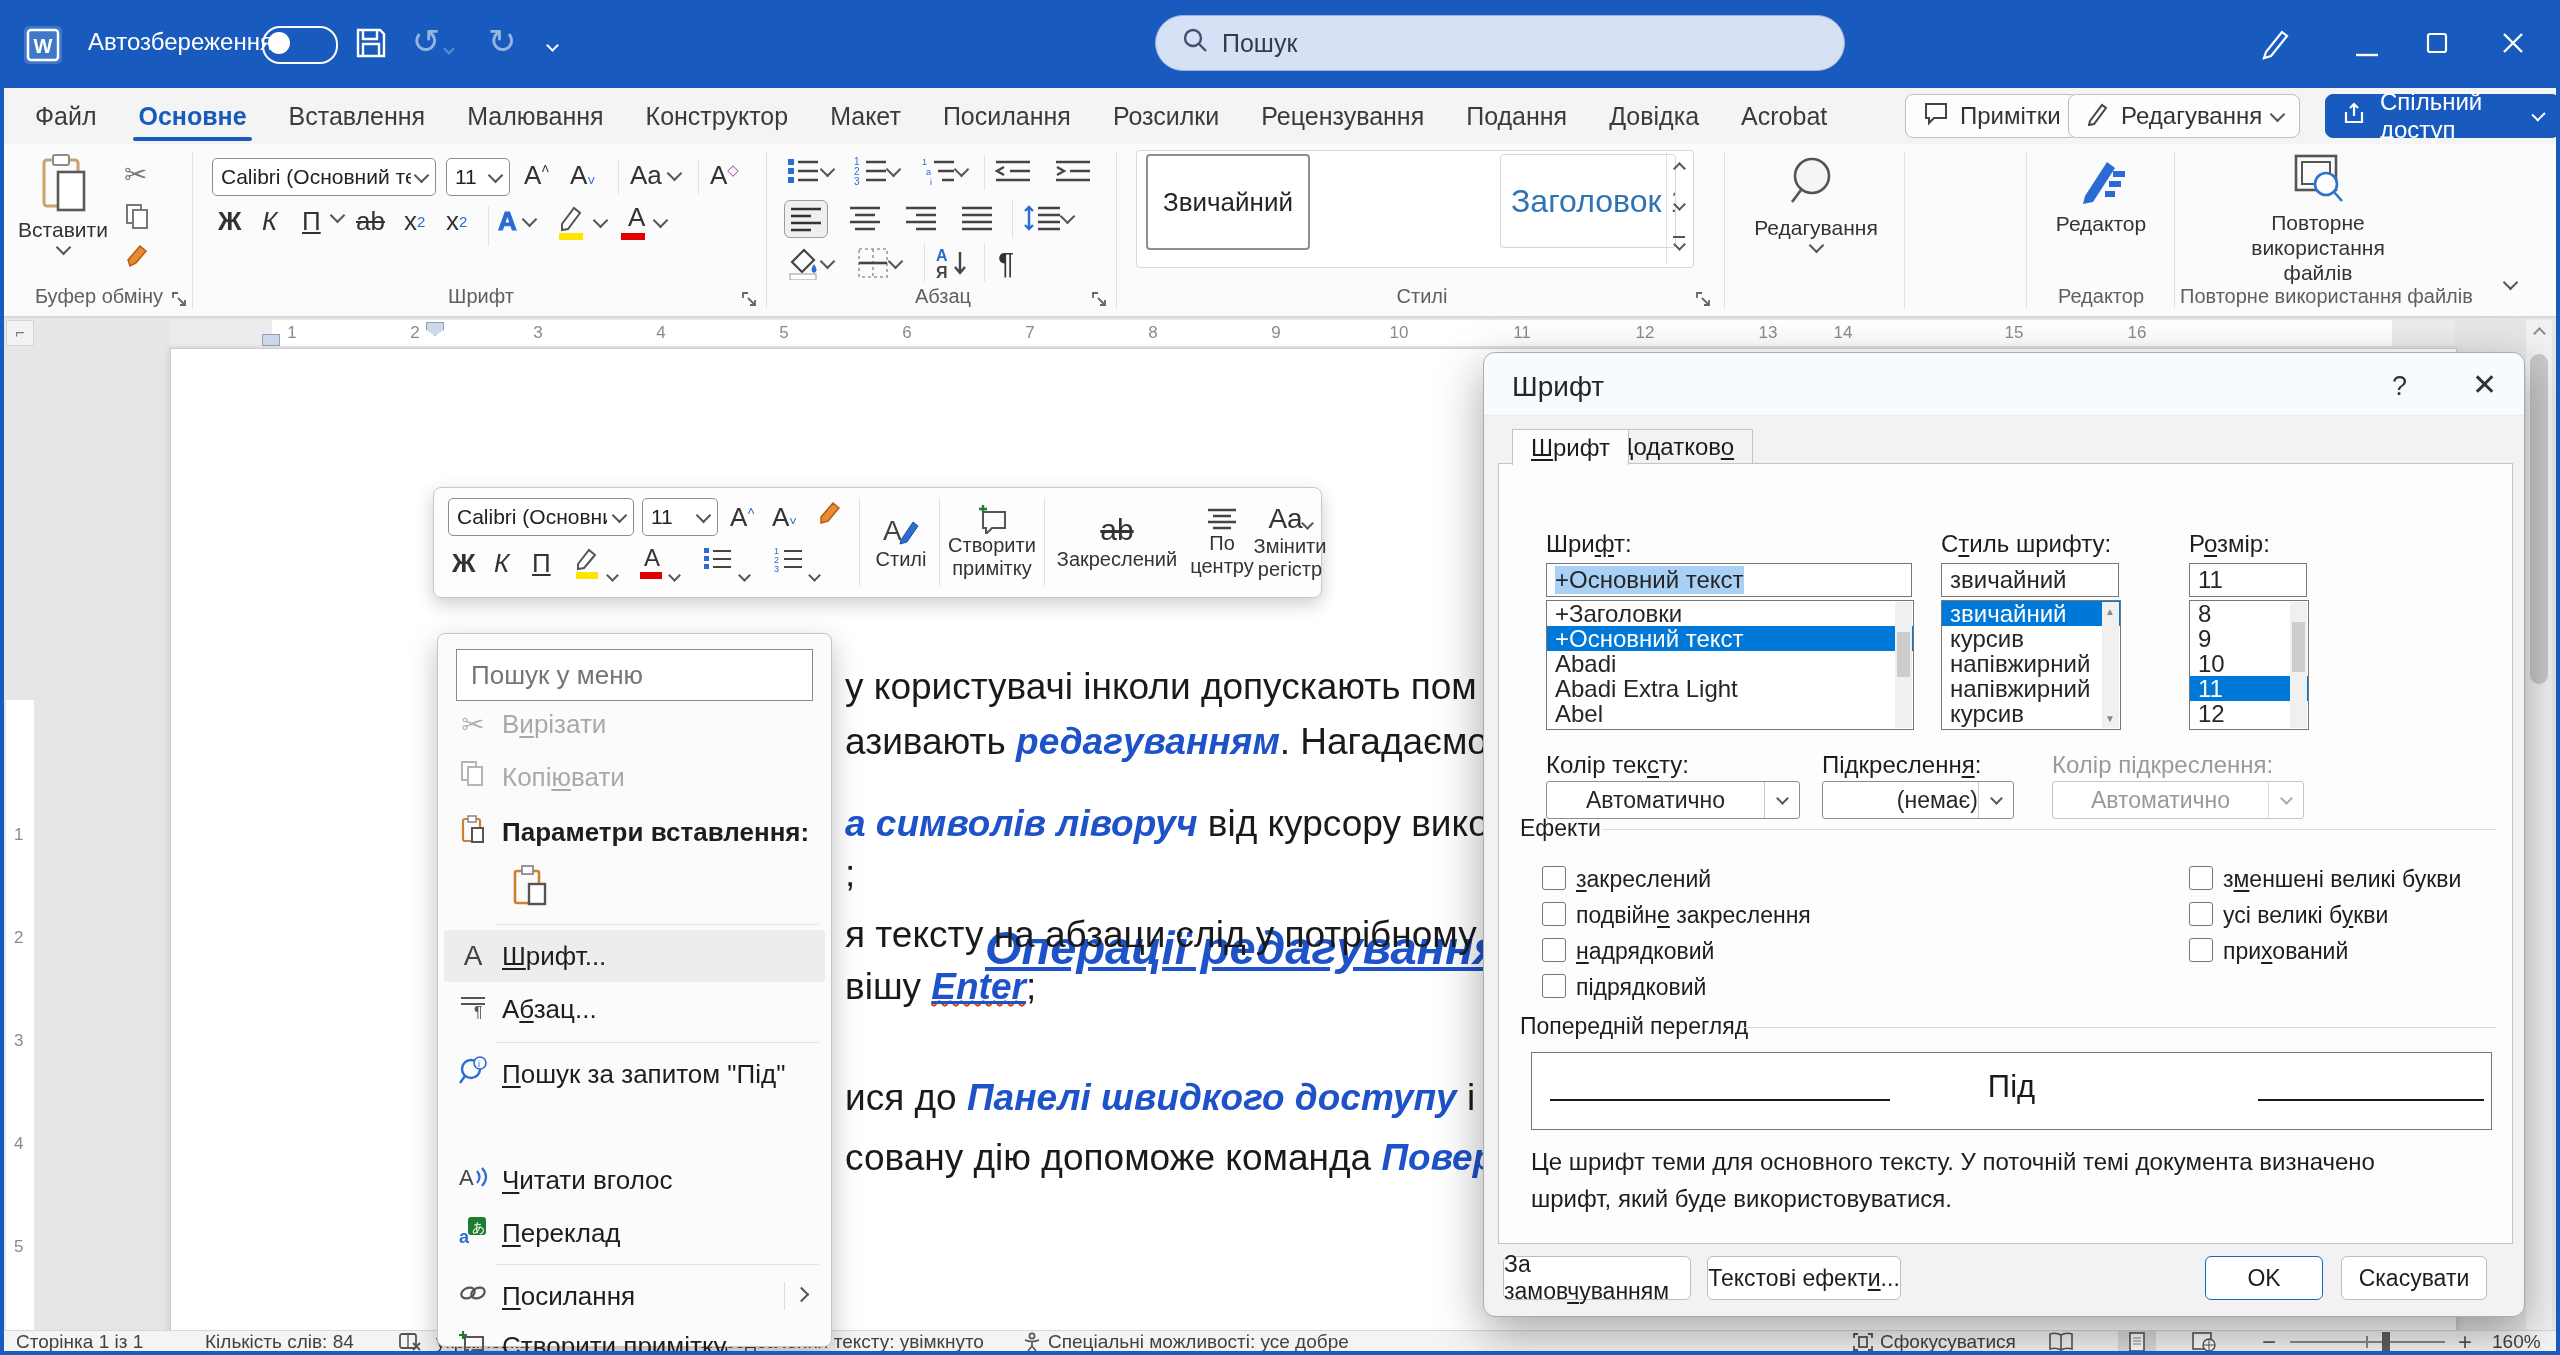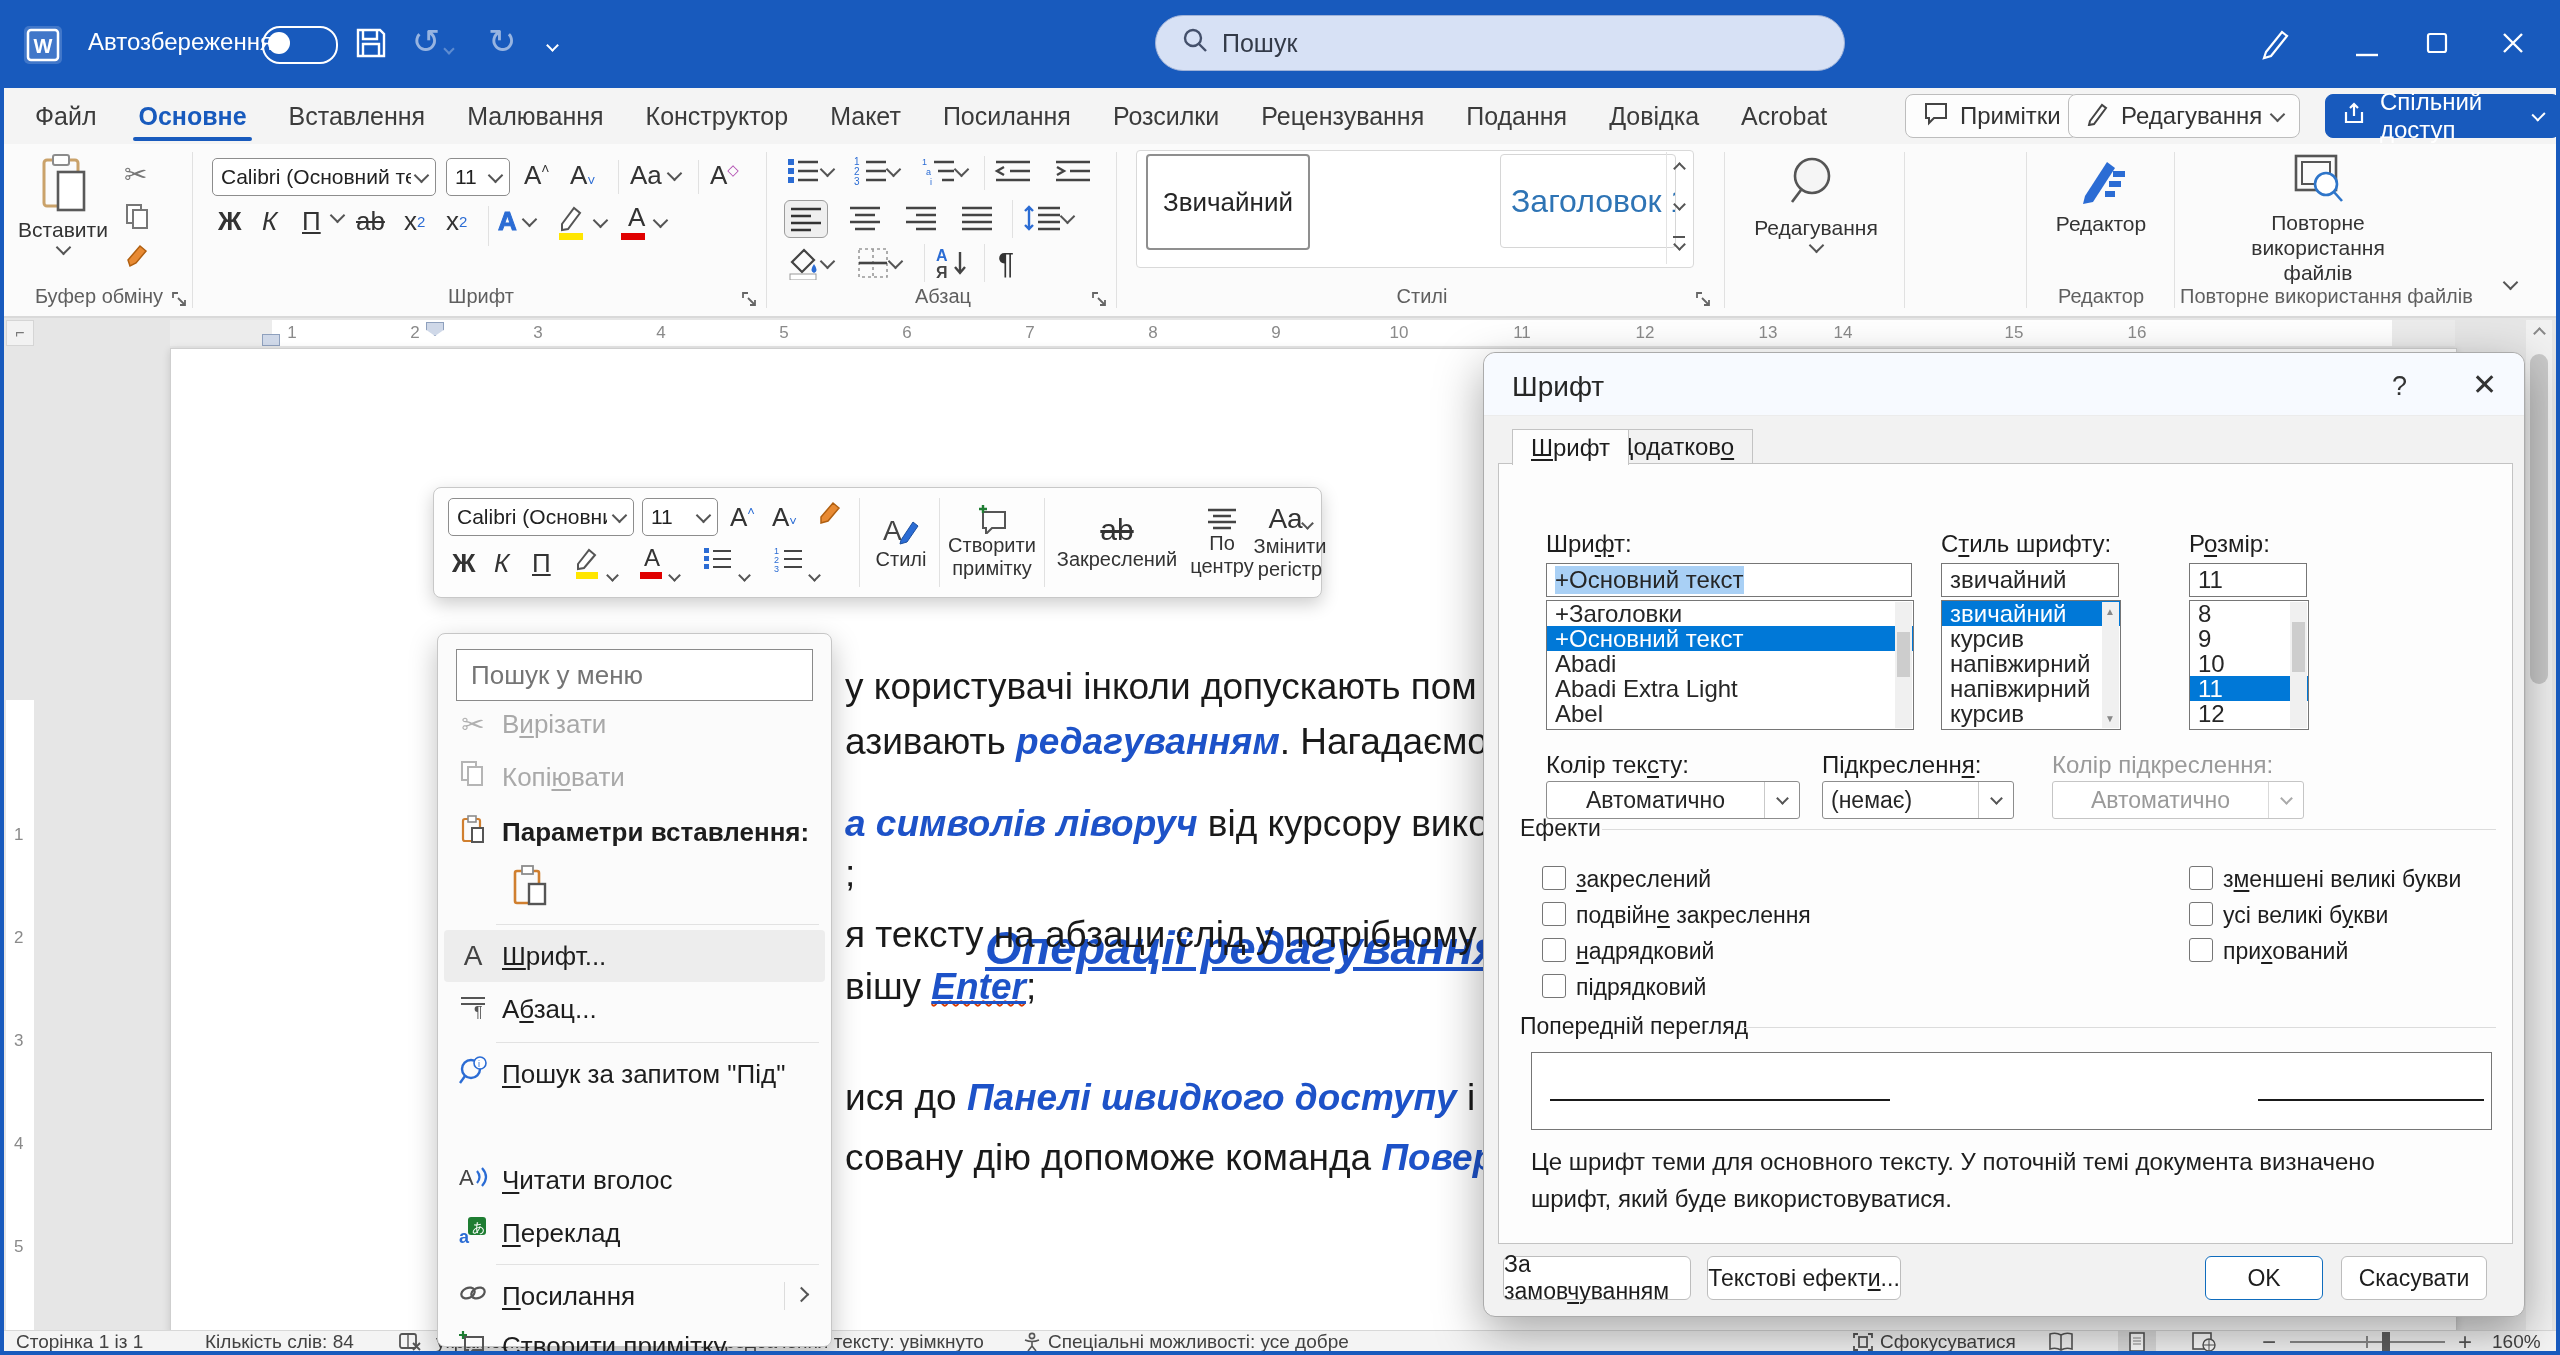--- a/index.html
+++ b/index.html
@@ -745,21 +745,21 @@
 
   <div class="dlabel" style="left:62px;top:398px"><span>Колір тек<u>с</u>ту:</span></div>
   <div class="combo" style="left:62px;top:428px;width:254px">
     <span class="val">Автоматично</span>
     <span class="dd" style="border-left:1px solid #c9c9c9;height:100%;align-items:center">
         <span class="chev" style="width:7px;height:7px"></span>
       </span>
   </div>
   <div class="dlabel" style="left:338px;top:398px"><span>Підкресленн<u>я</u>:</span></div>
   <div class="combo" style="left:338px;top:428px;width:192px">
-    <span class="val" style="text-align:left;padding-left:8px">(немає)</span>
+    <span class="val" style="text-align:right;padding-left:8px">(немає)</span>
     <span class="dd" style="border-left:1px solid #c9c9c9;height:100%;align-items:center">
         <span class="chev" style="width:7px;height:7px"></span>
       </span>
   </div>
   <div class="dlabel" style="left:568px;top:398px;color:#9a9a9a"><span>Колір підкреслення:</span></div>
   <div class="combo" style="left:568px;top:428px;width:252px;border-color:#c5c5c5">
     <span class="val" style="color:#9a9a9a">Автоматично</span>
     <span class="dd" style="border-left:1px solid #d9d9d9;height:100%;align-items:center">
         <span class="chev" style="width:7px;height:7px;border-color: #aaa"></span>
       </span>
@@ -780,20 +780,21 @@
   <div class="cb" style="left:705px;top:549px"></div>
   <div class="cblab" style="left:739px;top:549px"><span>усі великі б<u>у</u>кви</span></div>
   <div class="cb" style="left:705px;top:585px"></div>
   <div class="cblab" style="left:739px;top:585px"><span>при<u>х</u>ований</span></div>
 
   <div class="dlabel" style="left:36px;top:660px;font-size:23px">Попередній перегляд</div>
   <div class="fsline" style="left:258px;top:674px;width:754px"></div>
   <div class="abs" style="left:47px;top:699px;width:959px;height:76px;background:#fff;border:1.5px solid #767676">
     <div class="abs" style="left:18px;top:46px;width:340px;height:2px;background:#1a1a1a"></div>
     <div class="abs" style="left:726px;top:46px;width:226px;height:2px;background:#1a1a1a"></div>
+    <div class="abs" style="left:0;right:0;top:16px;text-align:center;font-size:31px;color:#1a1a1a">Під</div>
   </div>
   <div class="abs" style="left:47px;top:790px;width:900px;font-size:24px;line-height:1.55;color:#1d1d1d">Це шрифт теми для основного тексту. У поточній темі документа визначено шрифт, який буде використовуватися.</div>
 
   <div class="dbtn" style="left:19px;top:903px;width:188px">
       <span>За замов<u>ч</u>уванням</span>
     </div>
   <div class="dbtn" style="left:223px;top:903px;width:194px">
       <span>Текстові ефект<u>и</u>...</span>
     </div>
   <div class="dbtn primary" style="left:721px;top:903px;width:118px">

